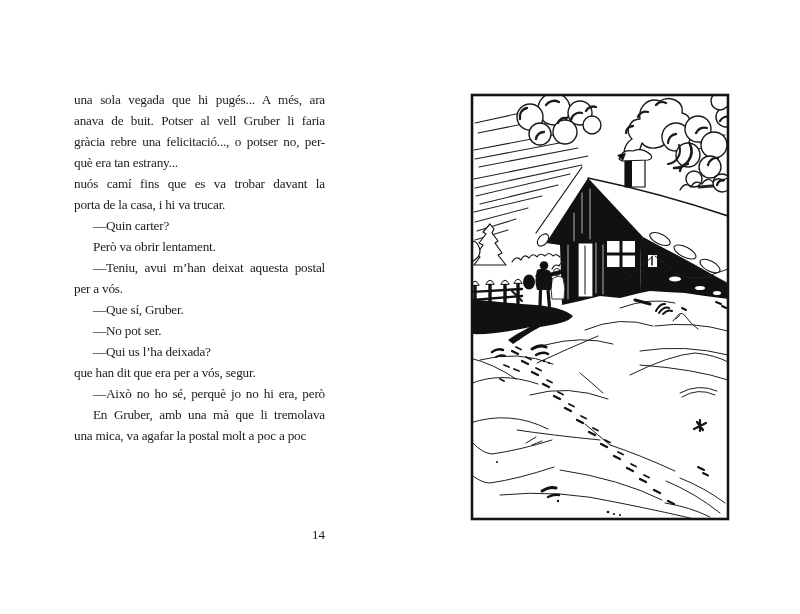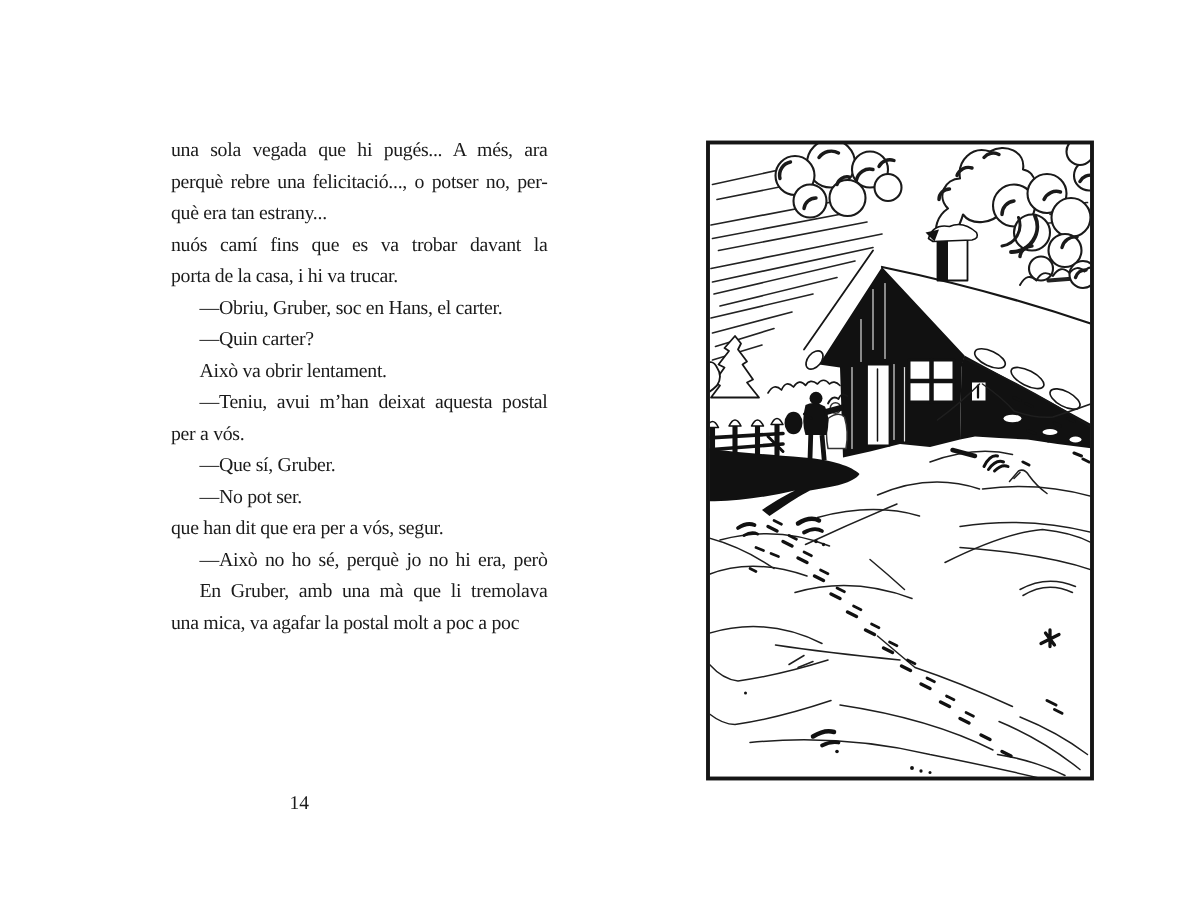--- a/index.html
+++ b/index.html
@@ -7,51 +7,51 @@
     width:800px;height:614px;position:relative;overflow:hidden;
     background:#fff;
     font-family:"Liberation Serif", "DejaVu Serif", serif;
   }
   .book-spread{position:absolute;inset:0;background:#fff;}
   
   .text-col{
     position:absolute;left:74px;top:89px;width:251px;
     font-size:13.2px;line-height:21px;color:var(--ink,#1b1b1b);
     letter-spacing:-0.2px;
-    margin-left:40px;
   }
   .line{height:21px;white-space:nowrap;overflow:visible;}
   .line.just{text-align:justify;text-align-last:justify;}
   .line.indent{text-indent:19px;}
   .page-num{
     position:absolute;left:74px;top:527px;width:251px;
-    text-align:center;font-size:13px;color:var(--ink,#1b1b1b);
+    text-align:right;font-size:13px;color:var(--ink,#1b1b1b);
   }
   
   .illus{position:absolute;left:470px;top:93px;width:260px;height:428px;}
 </style>
 </head>
 <body style="--ink: #1b1b1b; background: rgb(255, 255, 255);">
 
 <div class="book-spread">
 
   <div>
     <div class="text-col">
         <div class="line just">una sola vegada que hi pugés... A més, ara</div>
-        <div class="line just">perquè rebre una felicitació..., o potser no, per-</div>
+        <div class="line just">anava de buit. Potser al vell Gruber li faria</div>
+        <div class="line just">gràcia rebre una felicitació..., o potser no, per-</div>
         <div class="line">què era tan estrany...</div>
         <div class="line just">nuós camí fins que es va trobar davant la</div>
         <div class="line">porta de la casa, i hi va trucar.</div>
-        <div class="line indent">—Obriu, Gruber, soc en Hans, el carter.</div>
         <div class="line indent">—Quin carter?</div>
-        <div class="line indent">Això va obrir lentament.</div>
+        <div class="line indent">Però va obrir lentament.</div>
         <div class="line indent just">—Teniu, avui m’han deixat aquesta postal</div>
         <div class="line">per a vós.</div>
         <div class="line indent">—Que sí, Gruber.</div>
         <div class="line indent">—No pot ser.</div>
+        <div class="line indent">—Qui us l’ha deixada?</div>
         <div class="line">que han dit que era per a vós, segur.</div>
         <div class="line indent just">—Això no ho sé, perquè jo no hi era, però</div>
         <div class="line indent just">En Gruber, amb una mà que li tremolava</div>
         <div class="line">una mica, va agafar la postal molt a poc a poc</div>
       </div>
     <div class="page-num">14</div>
   </div>
 
   <div>
   <svg class="illus" viewBox="0 0 260 428" xmlns="http://www.w3.org/2000/svg">

